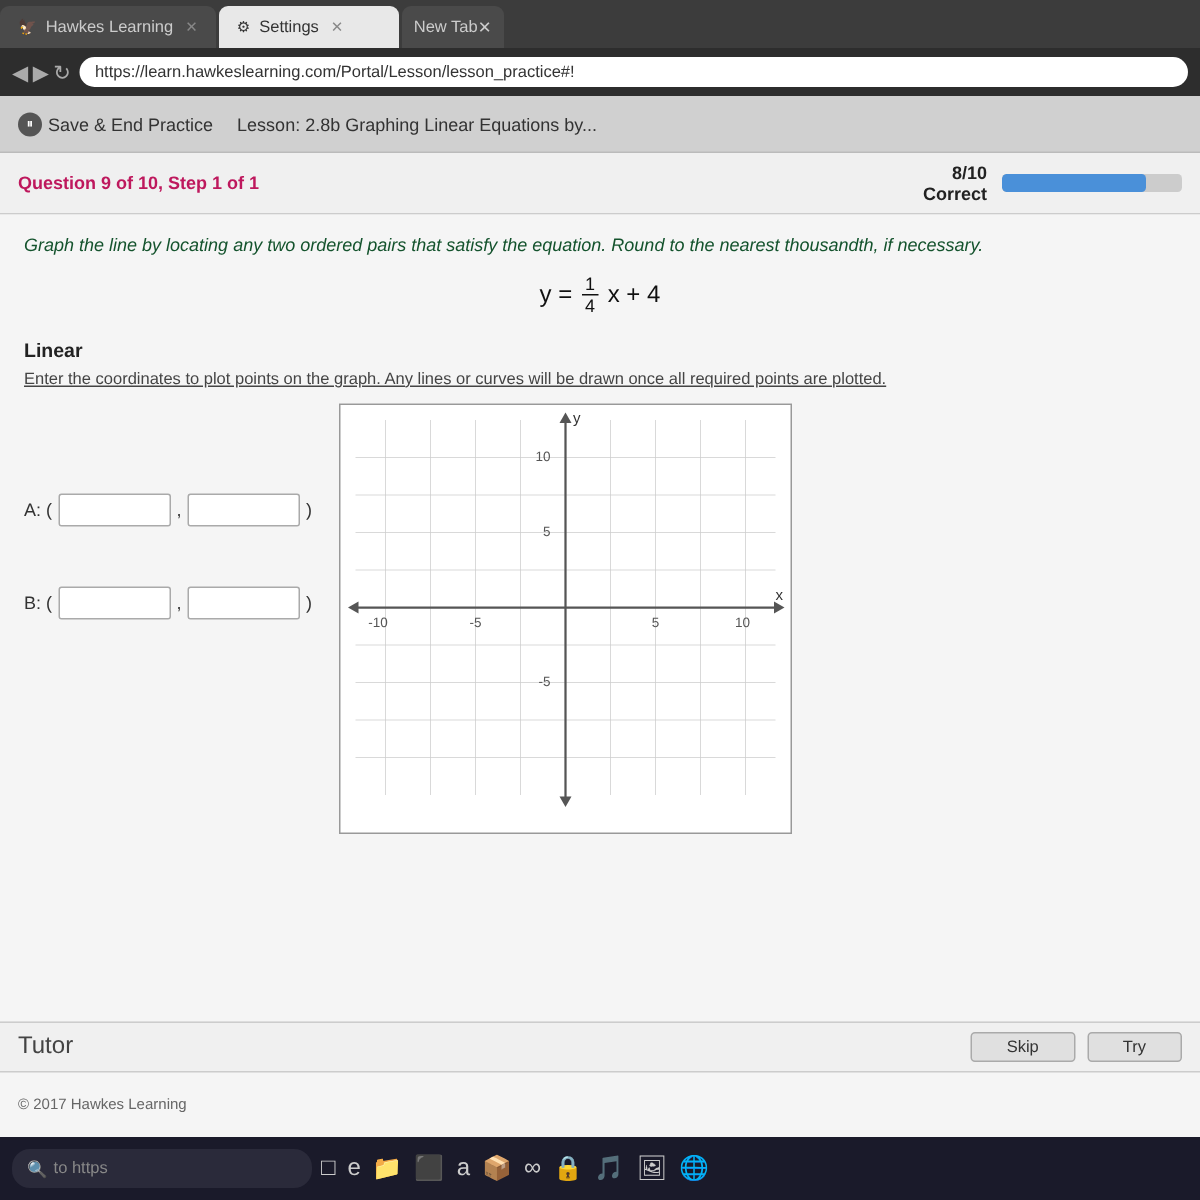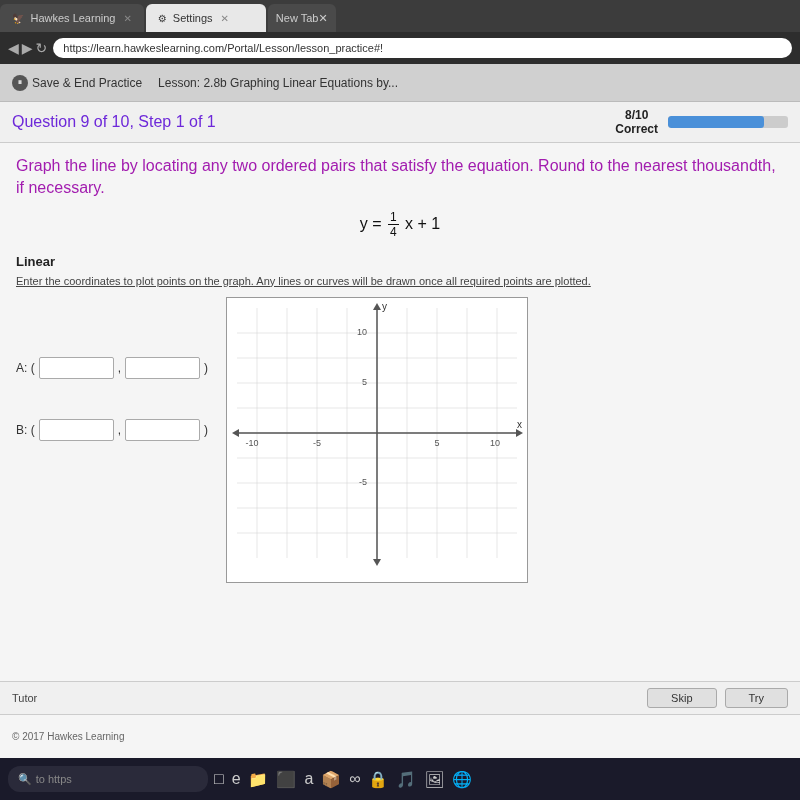--- a/index.html
+++ b/index.html
@@ -126,36 +126,36 @@
     .question-header {
       background: #f0f0f0;
       padding: 6px 12px;
       display: flex;
       align-items: center;
       justify-content: space-between;
       border-bottom: 1px solid #ccc;
     }
 
     .question-info {
-      font-size: 16px;
-      font-weight: normal;
-      color: #6d28d9;
+      font-size: 12px;
+      font-weight: bold;
+      color: #be185d;
     }
 
     .score-section {
       display: flex;
       align-items: center;
       gap: 10px;
     }
 
     .score-text {
       font-size: 12px;
       font-weight: bold;
       color: #222;
-      text-align: center;
+      text-align: right;
     }
 
     .progress-bar {
       width: 120px;
       height: 12px;
       background: #ccc;
       border-radius: 3px;
       overflow: hidden;
     }
 
@@ -167,24 +167,25 @@
 
     
     .main-area {
       background: #f5f5f5;
       flex: 1;
       padding: 12px 16px;
       overflow: hidden;
     }
 
     .question-text {
-      font-size: 16px;
-      color: #a21caf;
+      font-size: 12px;
+      color: #14532d;
       margin-bottom: 10px;
       line-height: 1.4;
+      font-style: italic;
     }
 
     .equation-display {
       text-align: center;
       font-size: 16px;
       margin: 8px 0 14px 0;
       color: #111;
     }
 
     .fraction {
@@ -270,21 +271,21 @@
     .bottom-bar {
       padding: 6px 12px;
       display: flex;
       align-items: center;
       justify-content: space-between;
       background: #f0f0f0;
       border-top: 1px solid #ccc;
     }
 
     .tutor-link {
-      font-size: 11px;
+      font-size: 16px;
       color: #444;
       cursor: pointer;
       text-decoration: none;
     }
 
     .action-btns {
       display: flex;
       gap: 8px;
     }
 
@@ -421,21 +422,21 @@
   <div class="main-area">
 
     <p class="question-text">Graph the line by locating any two ordered pairs that satisfy the equation. Round to the nearest thousandth, if necessary.</p>
 
     <div class="equation-display">
       <span>y = </span>
       <span class="fraction">
         <span class="fraction-num">1</span>
         <span class="fraction-den">4</span>
       </span>
-      <span>x + 1</span>
+      <span>x + 4</span>
     </div>
 
     <div class="answer-section">
       <div class="answer-label">Linear</div>
       <p class="answer-instruction">Enter the coordinates to plot points on the graph. Any lines or curves will be drawn once all required points are plotted.</p>
 
       <div class="graph-inputs-layout">
 
         <div class="inputs-column">
 

